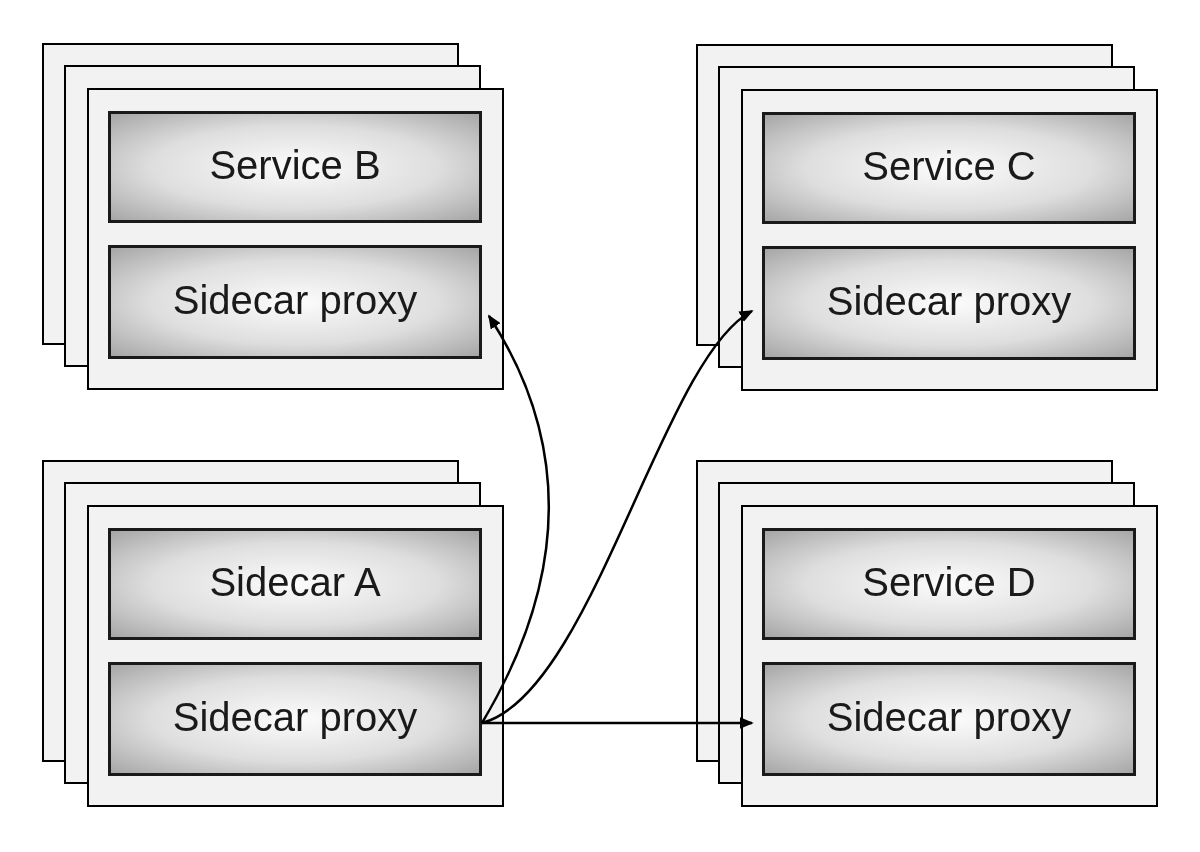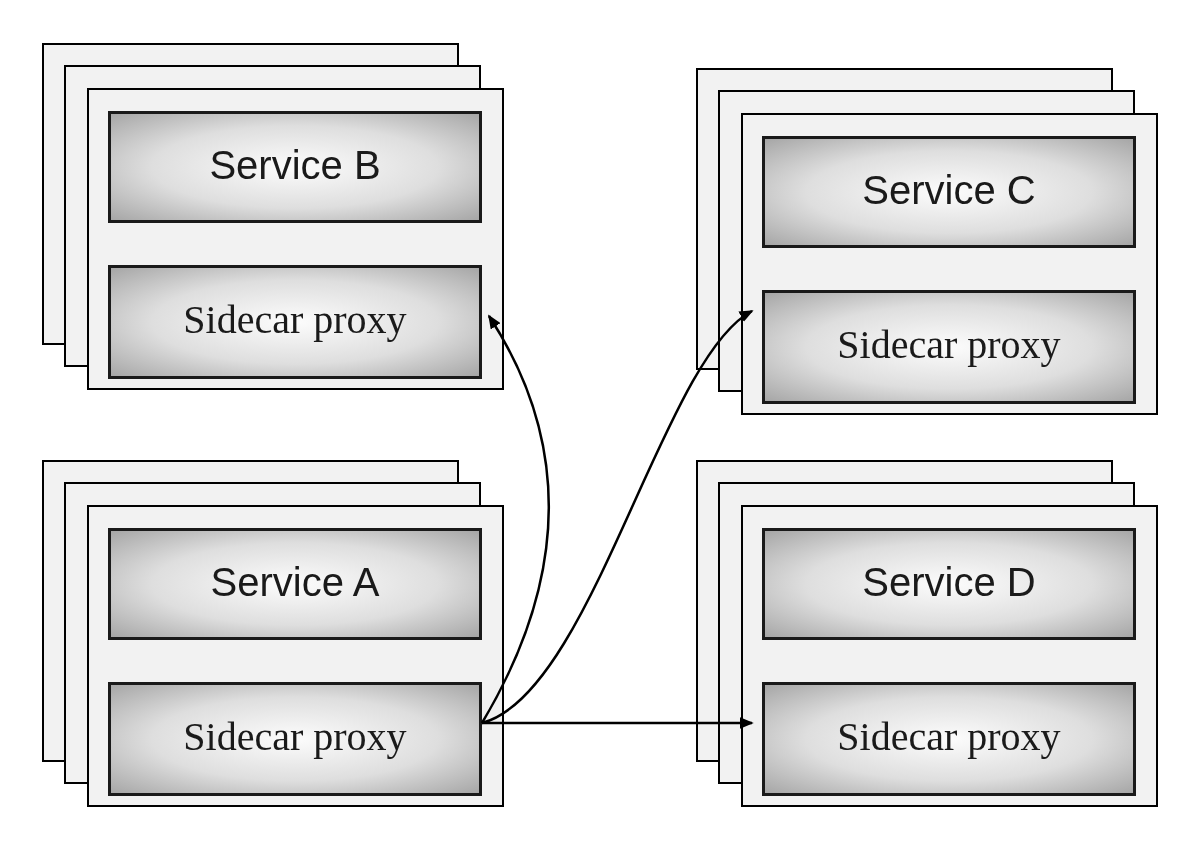--- a/index.html
+++ b/index.html
@@ -17,21 +17,21 @@
   .diagram {
     position: absolute;
     inset: 0;
   }
   .group {
     position: absolute;
     width: 372px;
     height: 347px;
   }
   .group-service-b { left: 42px;  top: 43px;  }
-  .group-service-c { left: 696px; top: 44px; margin-top: 24px;  }
+  .group-service-c { left: 696px; top: 44px;  }
   .group-service-a { left: 42px;  top: 460px; }
   .group-service-d { left: 696px; top: 460px; border-radius: 24px; }
 
   .card {
     position: absolute;
     width: 417px;
     height: 302px;
     box-sizing: border-box;
     background: var(--card-fill, #f2f2f2);
     border: 2.5px solid var(--card-border, #000000);
@@ -48,21 +48,21 @@
     border: 3px solid var(--box-border, #000000);
     background: radial-gradient(ellipse farthest-corner at center,
         var(--box-gradient-center, #fcfcfc) 0%,
         #dedede 55%,
         var(--box-gradient-edge, #a6a6a6) 100%);
     display: flex;
     align-items: center;
     justify-content: center;
   }
   .service-box { top: 21px;  height: 112px; }
-  .proxy-box   { top: 175px; height: 114px; font-family: Liberation Serif, serif; }
+  .proxy-box   { top: 155px; height: 114px; }
 
   .box-label {
     font-size: 40px;
     line-height: 1;
     color: var(--text, #1a1a1a);
     white-space: nowrap;
     padding-bottom: 4px;
   }
 
   svg.arrows {
@@ -111,21 +111,21 @@
         <span class="box-label">Sidecar proxy</span>
       </div>
     </div>
   </div>
 
   <div class="group group-service-a">
     <div class="card layer-back"></div>
     <div class="card layer-middle"></div>
     <div class="card layer-front">
       <div class="inner-box service-box">
-        <span class="box-label">Service A</span>
+        <span class="box-label">Sidecar A</span>
       </div>
       <div class="inner-box proxy-box">
         <span class="box-label">Sidecar proxy</span>
       </div>
     </div>
   </div>
 
   <div class="group group-service-d">
     <div class="card layer-back"></div>
     <div class="card layer-middle"></div>

